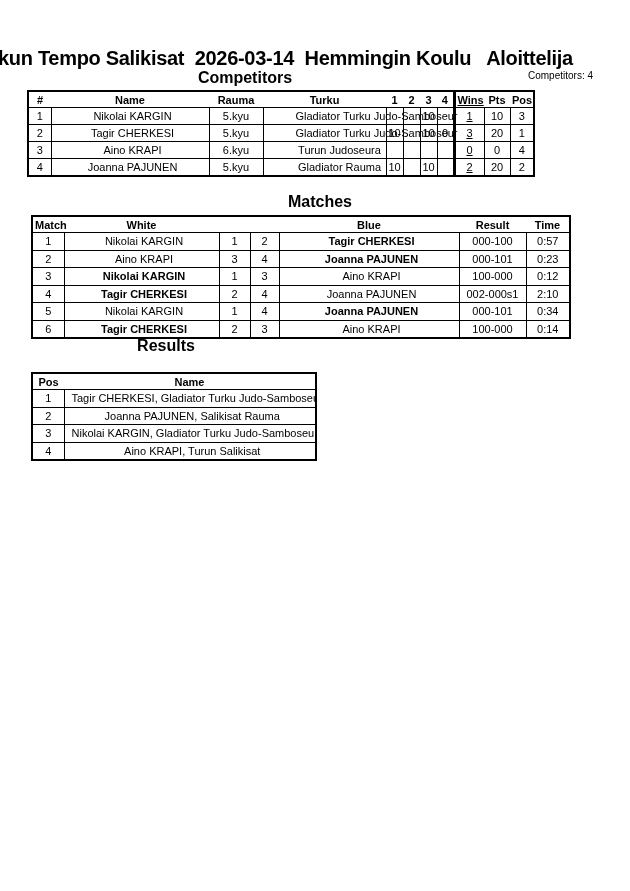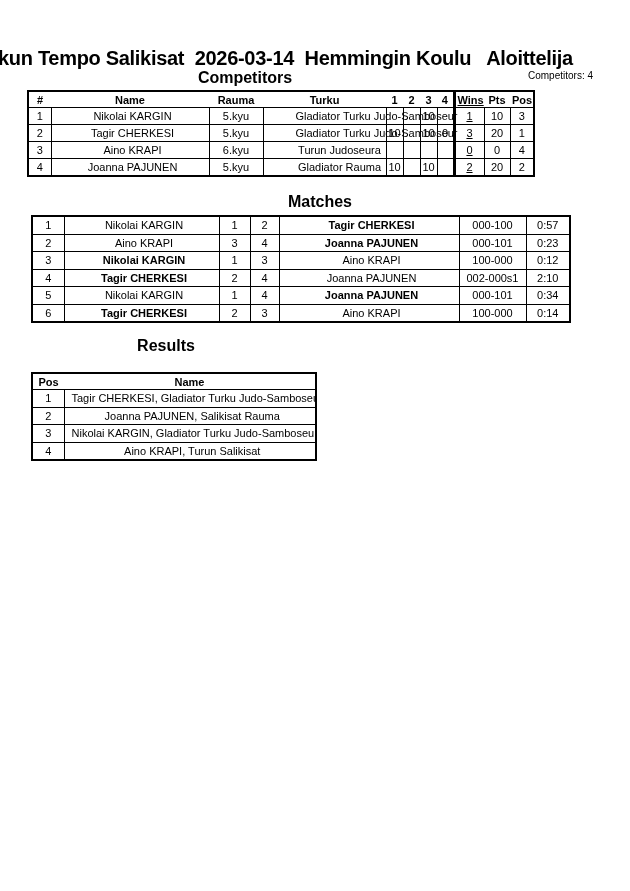--- a/index.html
+++ b/index.html
@@ -140,20 +140,29 @@
   <colgroup>
     <col style="width:32px">
       <col style="width:155px">
       <col style="width:31px">
       <col style="width:29px">
     <col style="width:180px">
       <col style="width:67px">
       <col style="width:44px">
   </colgroup>
   <tbody>
+      <tr>
+    <th>Match</th>
+    <th>White</th>
+    <th></th>
+    <th></th>
+    <th>Blue</th>
+    <th>Result</th>
+    <th>Time</th>
+  </tr>
   <tr>
     <td>1</td>
     <td class="lft">Nikolai KARGIN</td>
     <td>1</td>
     <td>2</td>
     <td class="lft bold">Tagir CHERKESI</td>
     <td>000-100</td>
     <td>0:57</td>
   </tr>
   <tr>

